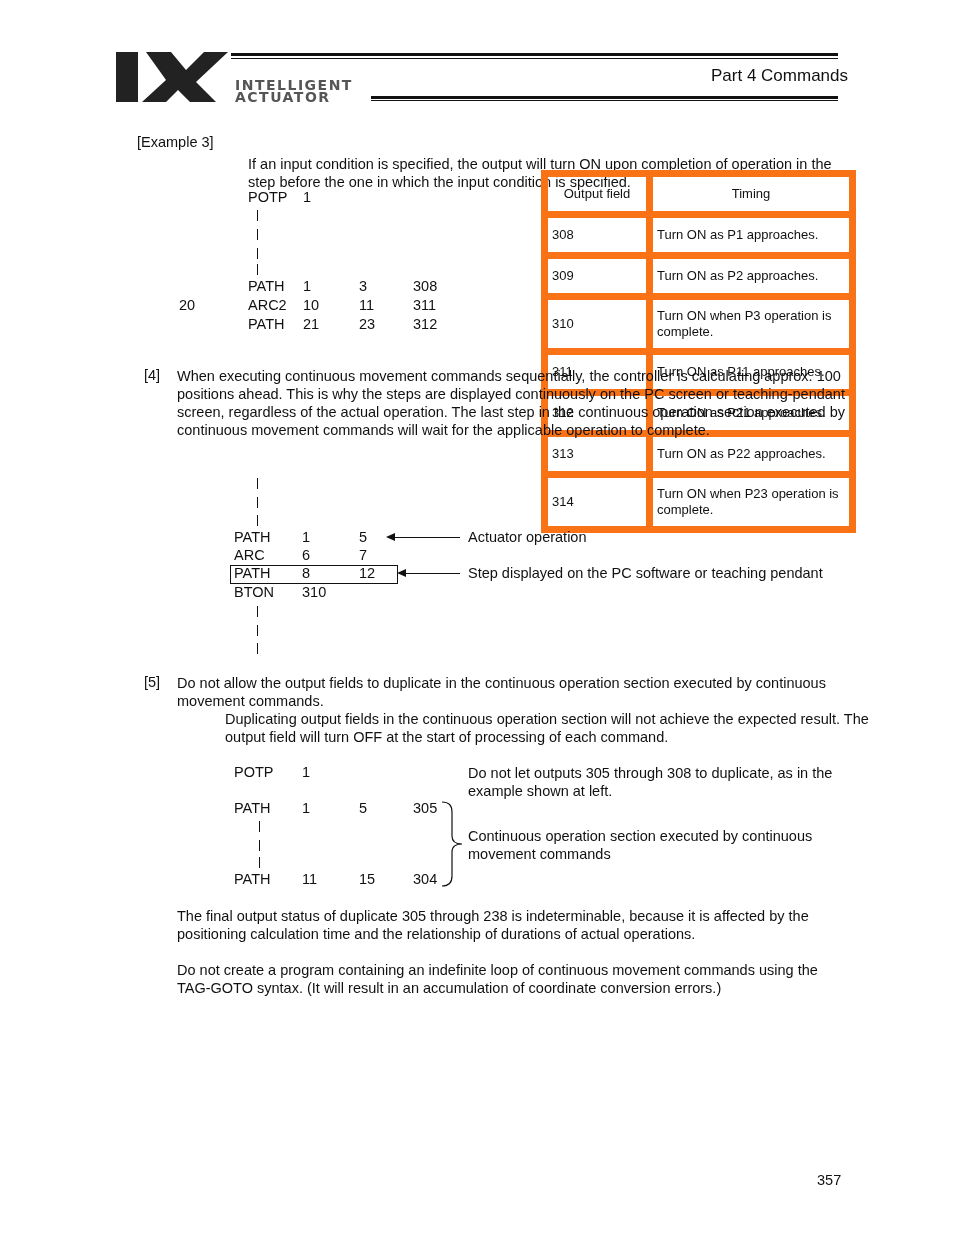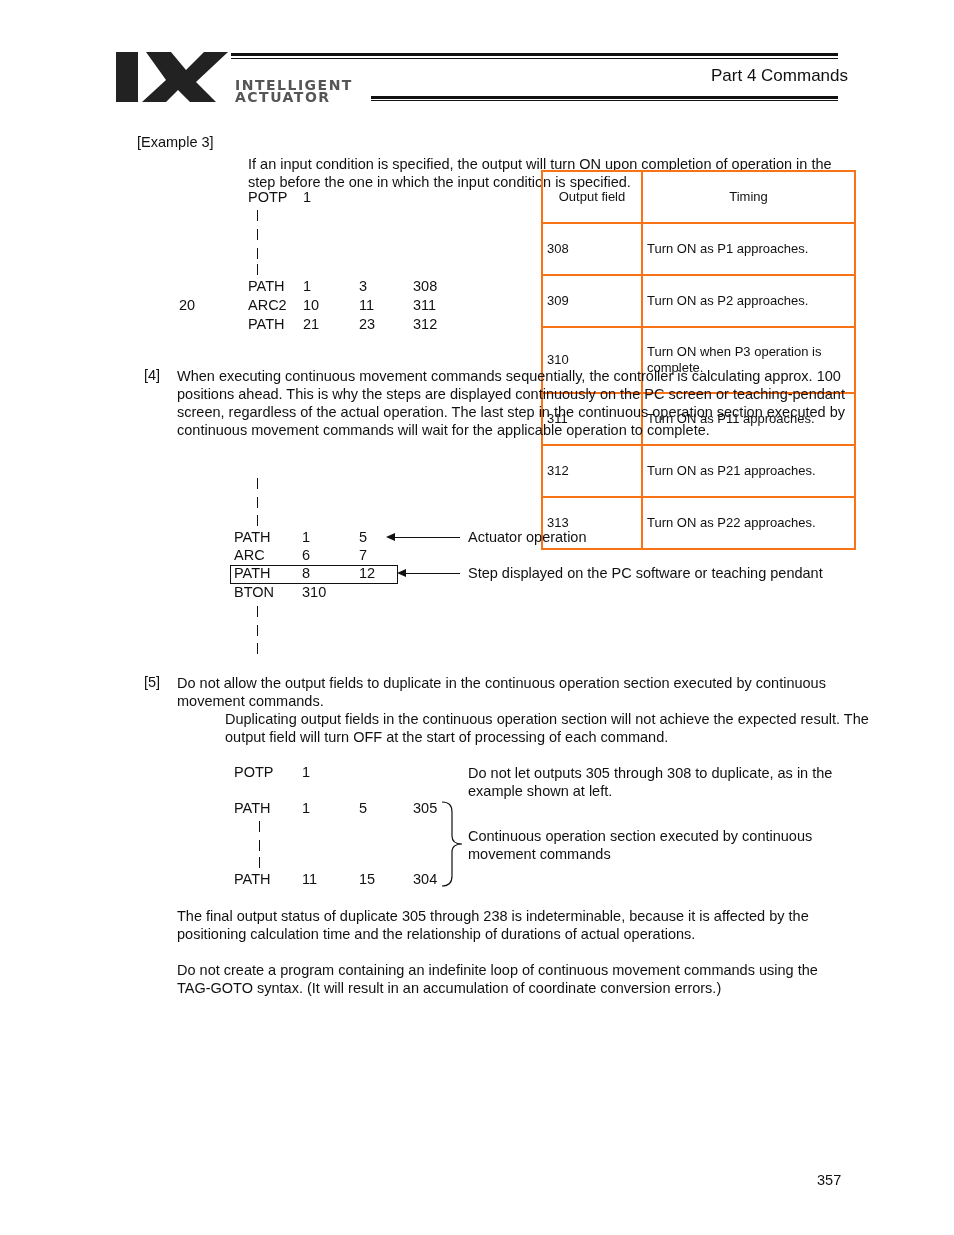--- a/index.html
+++ b/index.html
@@ -15,21 +15,21 @@
   .hdr-line-top { position: absolute; left: 231px; top: 53px; width: 607px; height: 3px; background: #111; }
   .hdr-line-top2 { position: absolute; left: 231px; top: 58px; width: 607px; height: 1px; background: #111; }
   .hdr-line-bot { position: absolute; left: 371px; top: 96px; width: 467px; height: 3px; background: #111; }
   .hdr-line-bot2 { position: absolute; left: 371px; top: 100px; width: 467px; height: 1px; background: #111; }
   .hdr-section { position: absolute; left: 711px; top: 66px; font-size: 17px; }
   
   .para { position: absolute; line-height: 18px; white-space: normal; }
   
   table.timing { position: absolute; left: 541px; top: 170px; width: 315px; border-collapse: collapse;
     font-size: 13px; }
-  table.timing th, table.timing td { border: 2px solid #f97316; padding: 16px 4px; line-height: 16px; vertical-align: middle; }
+  table.timing th, table.timing td { border: 7px solid #f97316; padding: 8px 4px; line-height: 16px; vertical-align: middle; }
   table.timing th { font-weight: normal; text-align: center; height: 18px; }
   table.timing td.f { width: 90px; }
   table.timing tr.r1 td { height: 18px; }
   table.timing tr.r2 td { height: 32px; }
   .vtick { position: absolute; width: 1px; height: 11px; background: #111; }
   .boxed { position: absolute; left: 230px; top: 565px; width: 166px; height: 17px; border: 1px solid #111; }
   .arrow-line { position: absolute; height: 1px; background: #111; }
   .arrow-head { position: absolute; width: 0; height: 0; border-top: 4px solid transparent; border-bottom: 4px solid transparent; border-right: 9px solid #111; }
 </style>
 </head>
@@ -104,20 +104,24 @@
         <td>Turn ON as P11 approaches.</td>
       </tr>
       <tr class="r1">
         <td class="f">312</td>
         <td>Turn ON as P21 approaches.</td>
       </tr>
       <tr class="r1">
         <td class="f">313</td>
         <td>Turn ON as P22 approaches.</td>
       </tr>
+      <tr class="r2">
+        <td class="f">314</td>
+        <td>Turn ON when P23 operation is complete.</td>
+      </tr>
     </tbody>
   </table>
 </div>
 
 <div>
   <div class="abs" style="left:144px; top:367px;">[4]</div>
   <div class="para" style="left:177px; top:367px; width:675px;">When executing continuous movement commands sequentially, the controller is calculating approx. 100 positions ahead. This is why the steps are displayed continuously on the PC screen or teaching-pendant screen, regardless of the actual operation. The last step in the continuous operation section executed by continuous movement commands will wait for the applicable operation to complete.</div>
 
   <div class="vtick" style="left:257px; top:478px;"></div>
   <div class="vtick" style="left:257px; top:497px;"></div>

